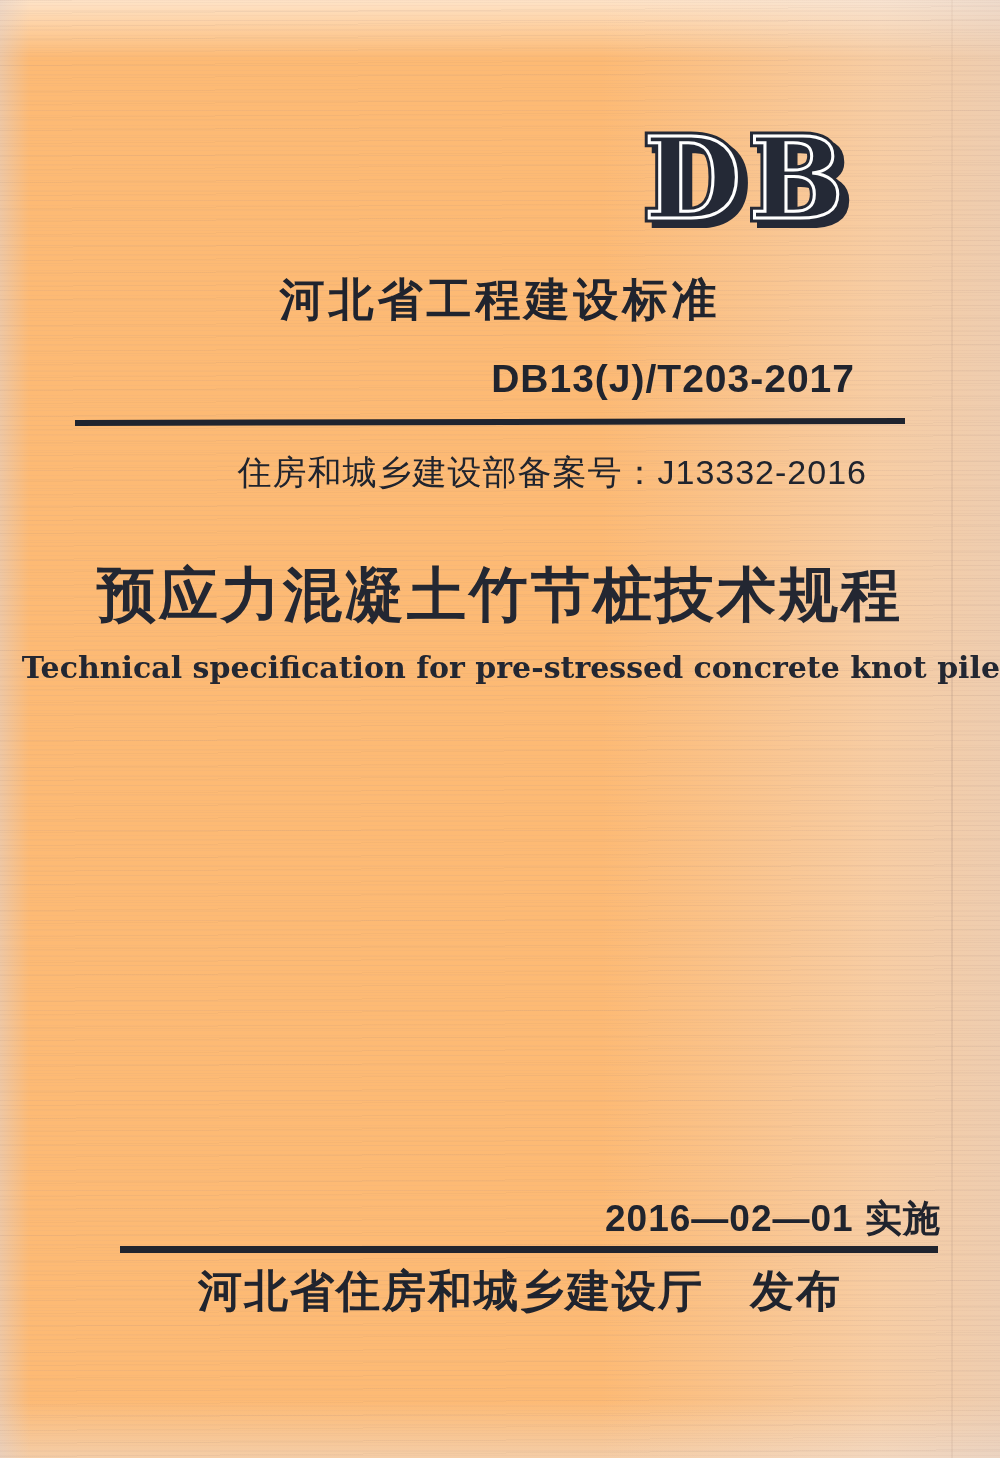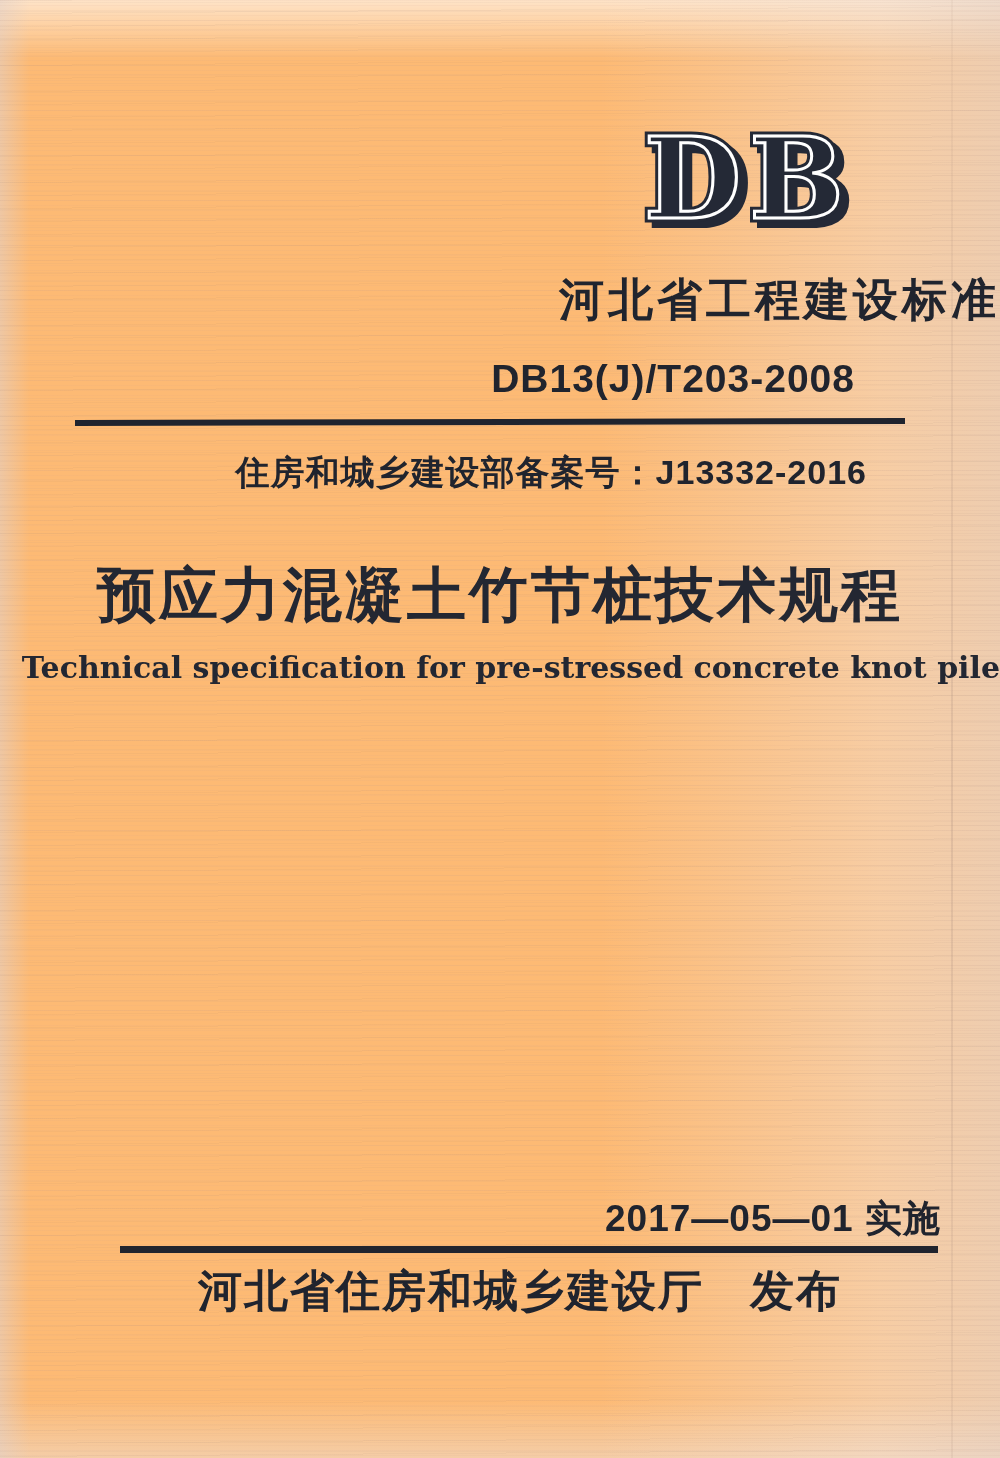--- a/index.html
+++ b/index.html
@@ -46,34 +46,34 @@
     font-family:"DejaVu Serif", "Liberation Serif", serif;
     font-weight:900; font-size:112px; letter-spacing:8px;
     text-anchor:middle;
   }
   .logo-shadow { fill:#242936; stroke:#242936; stroke-width:9px; }
   .logo-rim    { fill:#242936; stroke:#242936; stroke-width:9px; }
   .logo-face   { fill:#242936; stroke:#ffffff; stroke-width:3px; }
 
   .std-type {
     position:absolute; top:270px; left:0; width:100%;
-    text-align:right; font-size:45px; font-weight:bold; letter-spacing:4px;
+    text-align:center; font-size:45px; font-weight:bold; letter-spacing:4px;
     white-space:nowrap;
   }
   .std-number {
     position:absolute; top:357px; right:145px;
     font-size:39px; font-weight:bold; letter-spacing:1px; white-space:nowrap;
   }
   .rule { position:absolute; background:#20242e; }
   .rule-top    { top:419px; left:75px;  width:830px; height:6px; transform:rotate(-0.15deg); }
   .rule-bottom { top:1246px; left:120px; width:818px; height:7px; }
 
   .record {
     position:absolute; top:450px; right:133px;
-    font-size:34px; font-weight:bold; white-space:nowrap; letter-spacing:1px;margin-left:40px;
+    font-size:34px; font-weight:normal; white-space:nowrap; letter-spacing:1px;margin-left:40px;
   }
   .title-cn {
     position:absolute; top:556px; left:0; width:100%;
     text-align:center;
     font-family:"DejaVu Serif", "Liberation Serif", serif;
     font-size:59px; font-weight:bold; letter-spacing:3px; white-space:nowrap;
     color:#232732;
   }
   .title-en {
     position:absolute; top:650px; left:0; width:100%;
@@ -104,29 +104,29 @@
   <div class="fold-line"></div>
 
   <svg class="logo" viewBox="0 0 215 100" aria-hidden="true">
     <text class="logo-shadow" x="112" y="96">DB</text>
     <text class="logo-rim" x="105" y="90">DB</text>
     <text class="logo-face" x="105" y="90">DB</text>
   </svg>
 
   <div class="std-type">河北省工程建设标准</div>
 
-  <div class="std-number">DB13(J)/T203-2008</div>
+  <div class="std-number">DB13(J)/T203-2017</div>
 
   <div class="rule rule-top"></div>
 
   <div class="record">住房和城乡建设部备案号：J13332-2016</div>
 
   <div class="title-cn">预应力混凝土竹节桩技术规程</div>
 
   <div class="title-en">Technical specification for pre-stressed concrete knot pile</div>
 
 
-  <div class="date-impl">2017—05—01 实施</div>
+  <div class="date-impl">2016—02—01 实施</div>
 
   <div class="rule rule-bottom"></div>
 
   <div class="publisher">河北省住房和城乡建设厅　发布</div>
 </div>
 
 </body></html>

